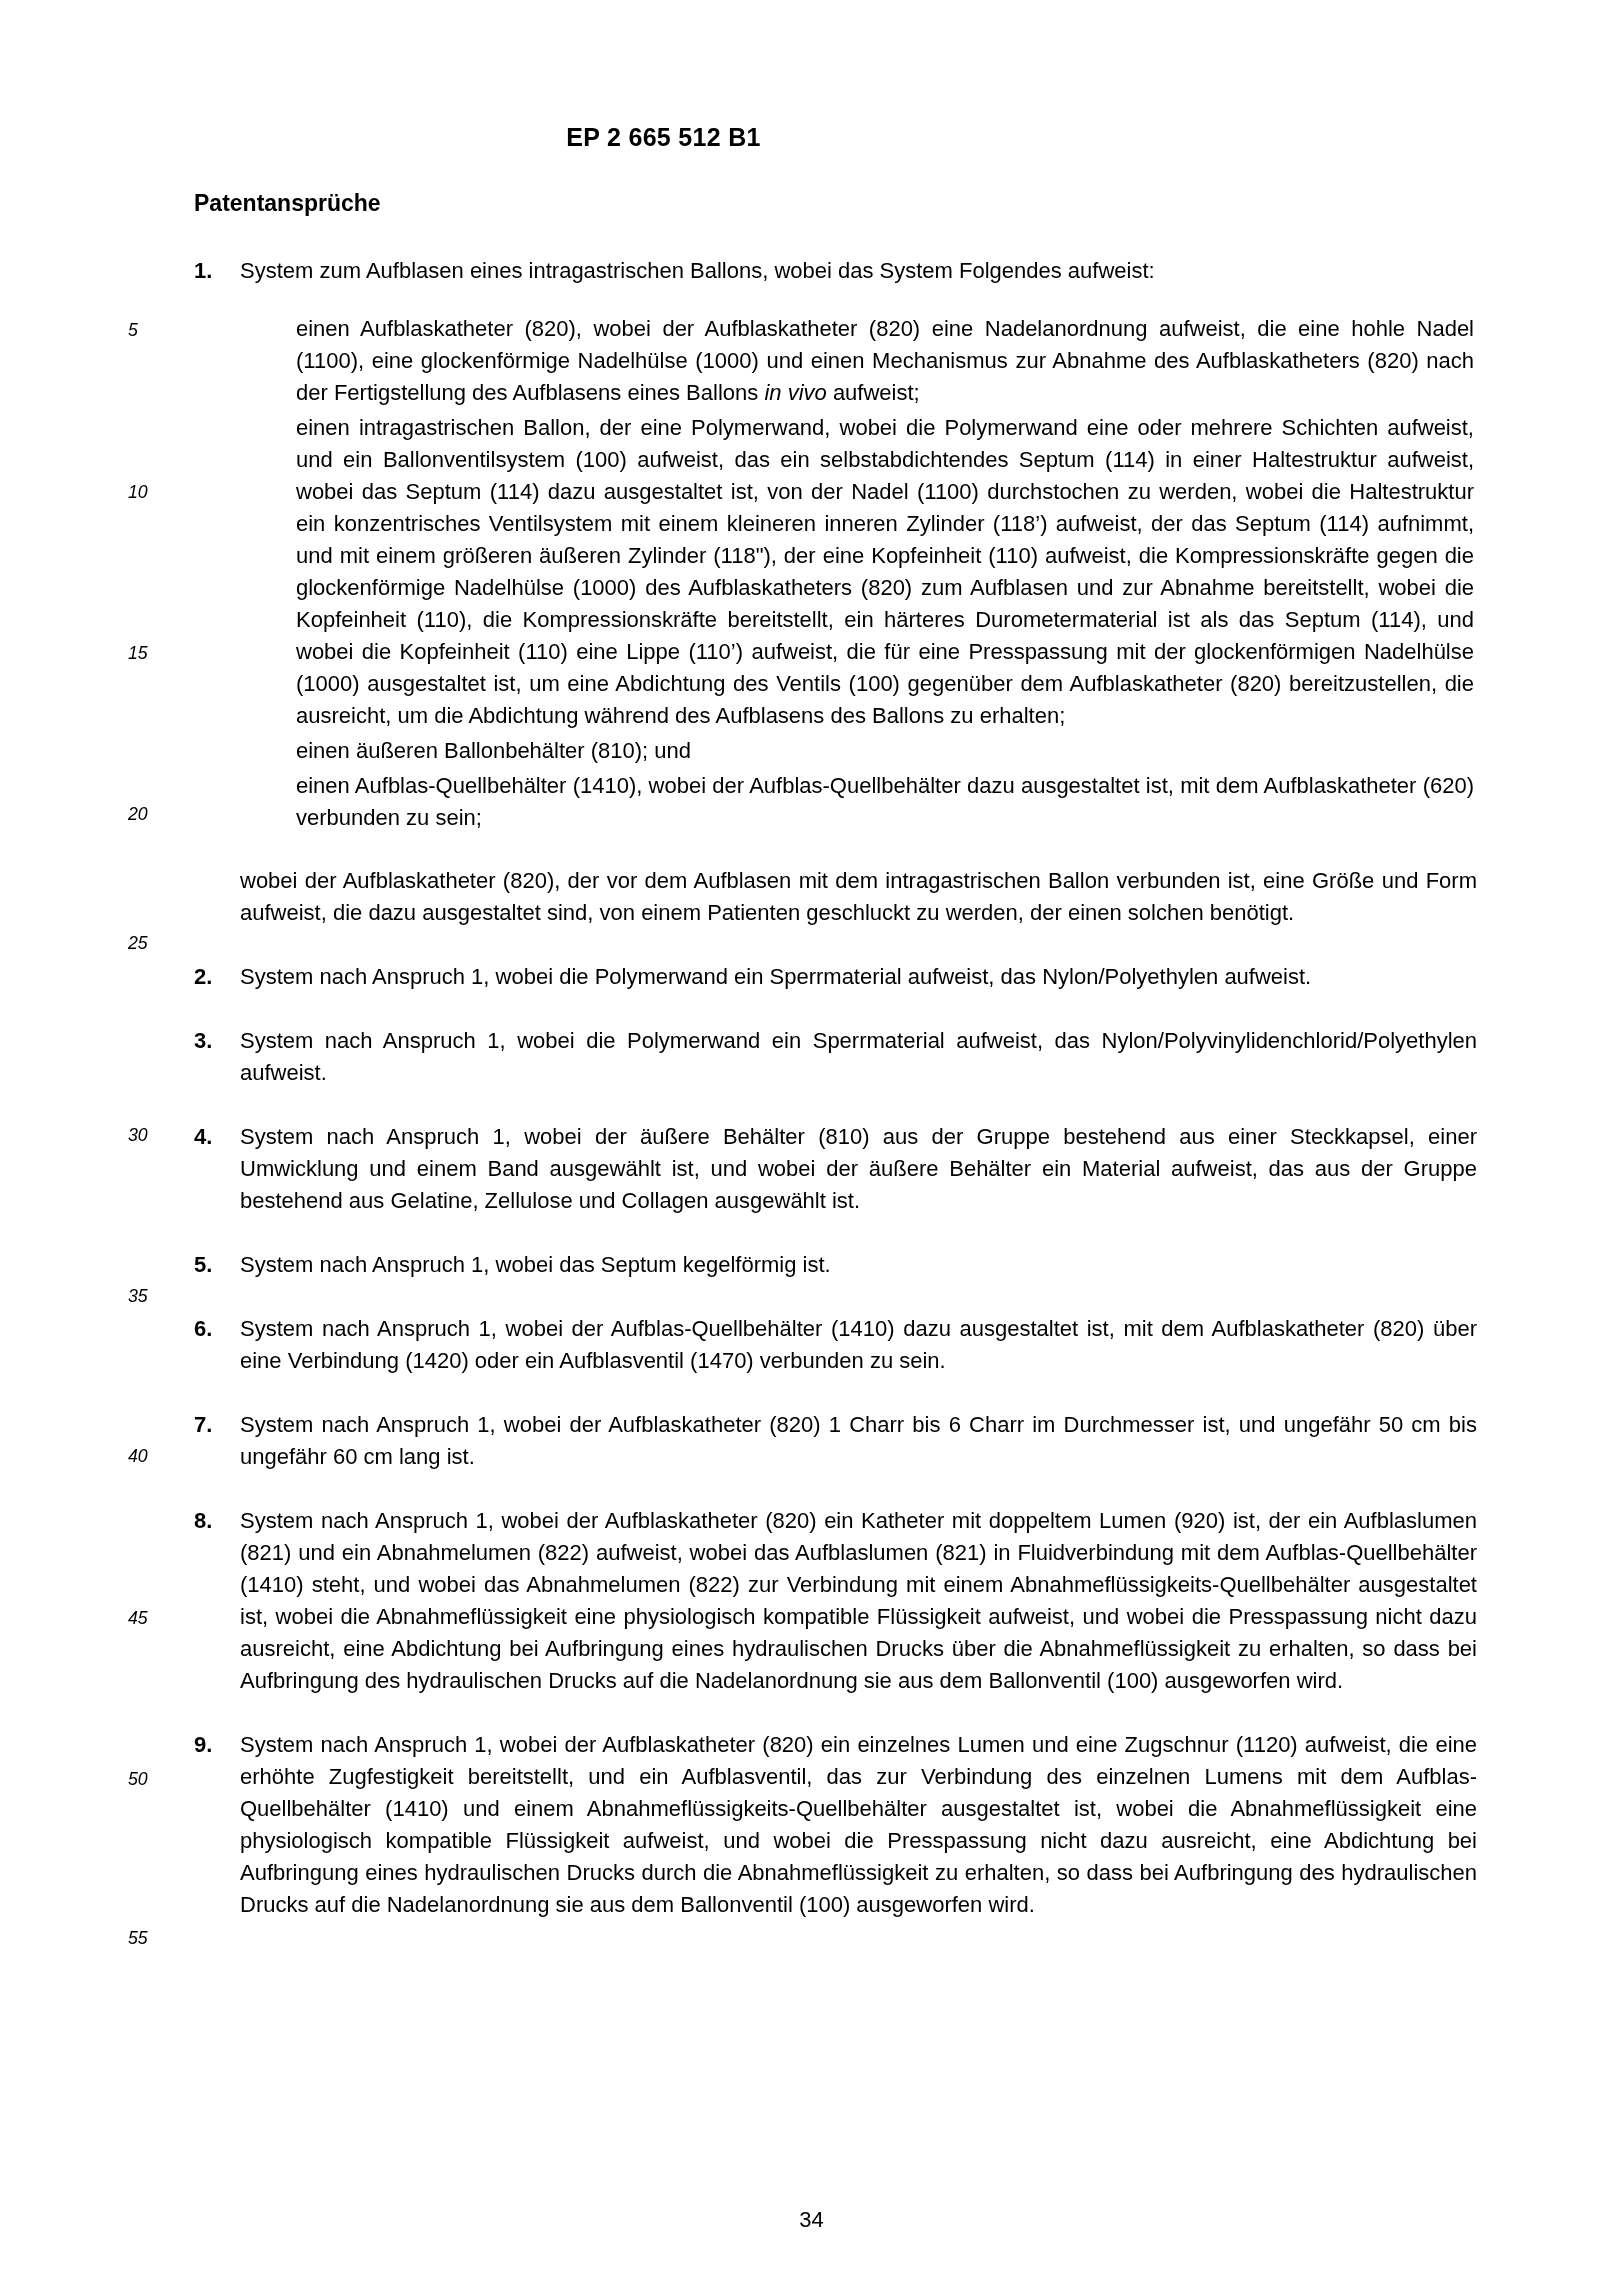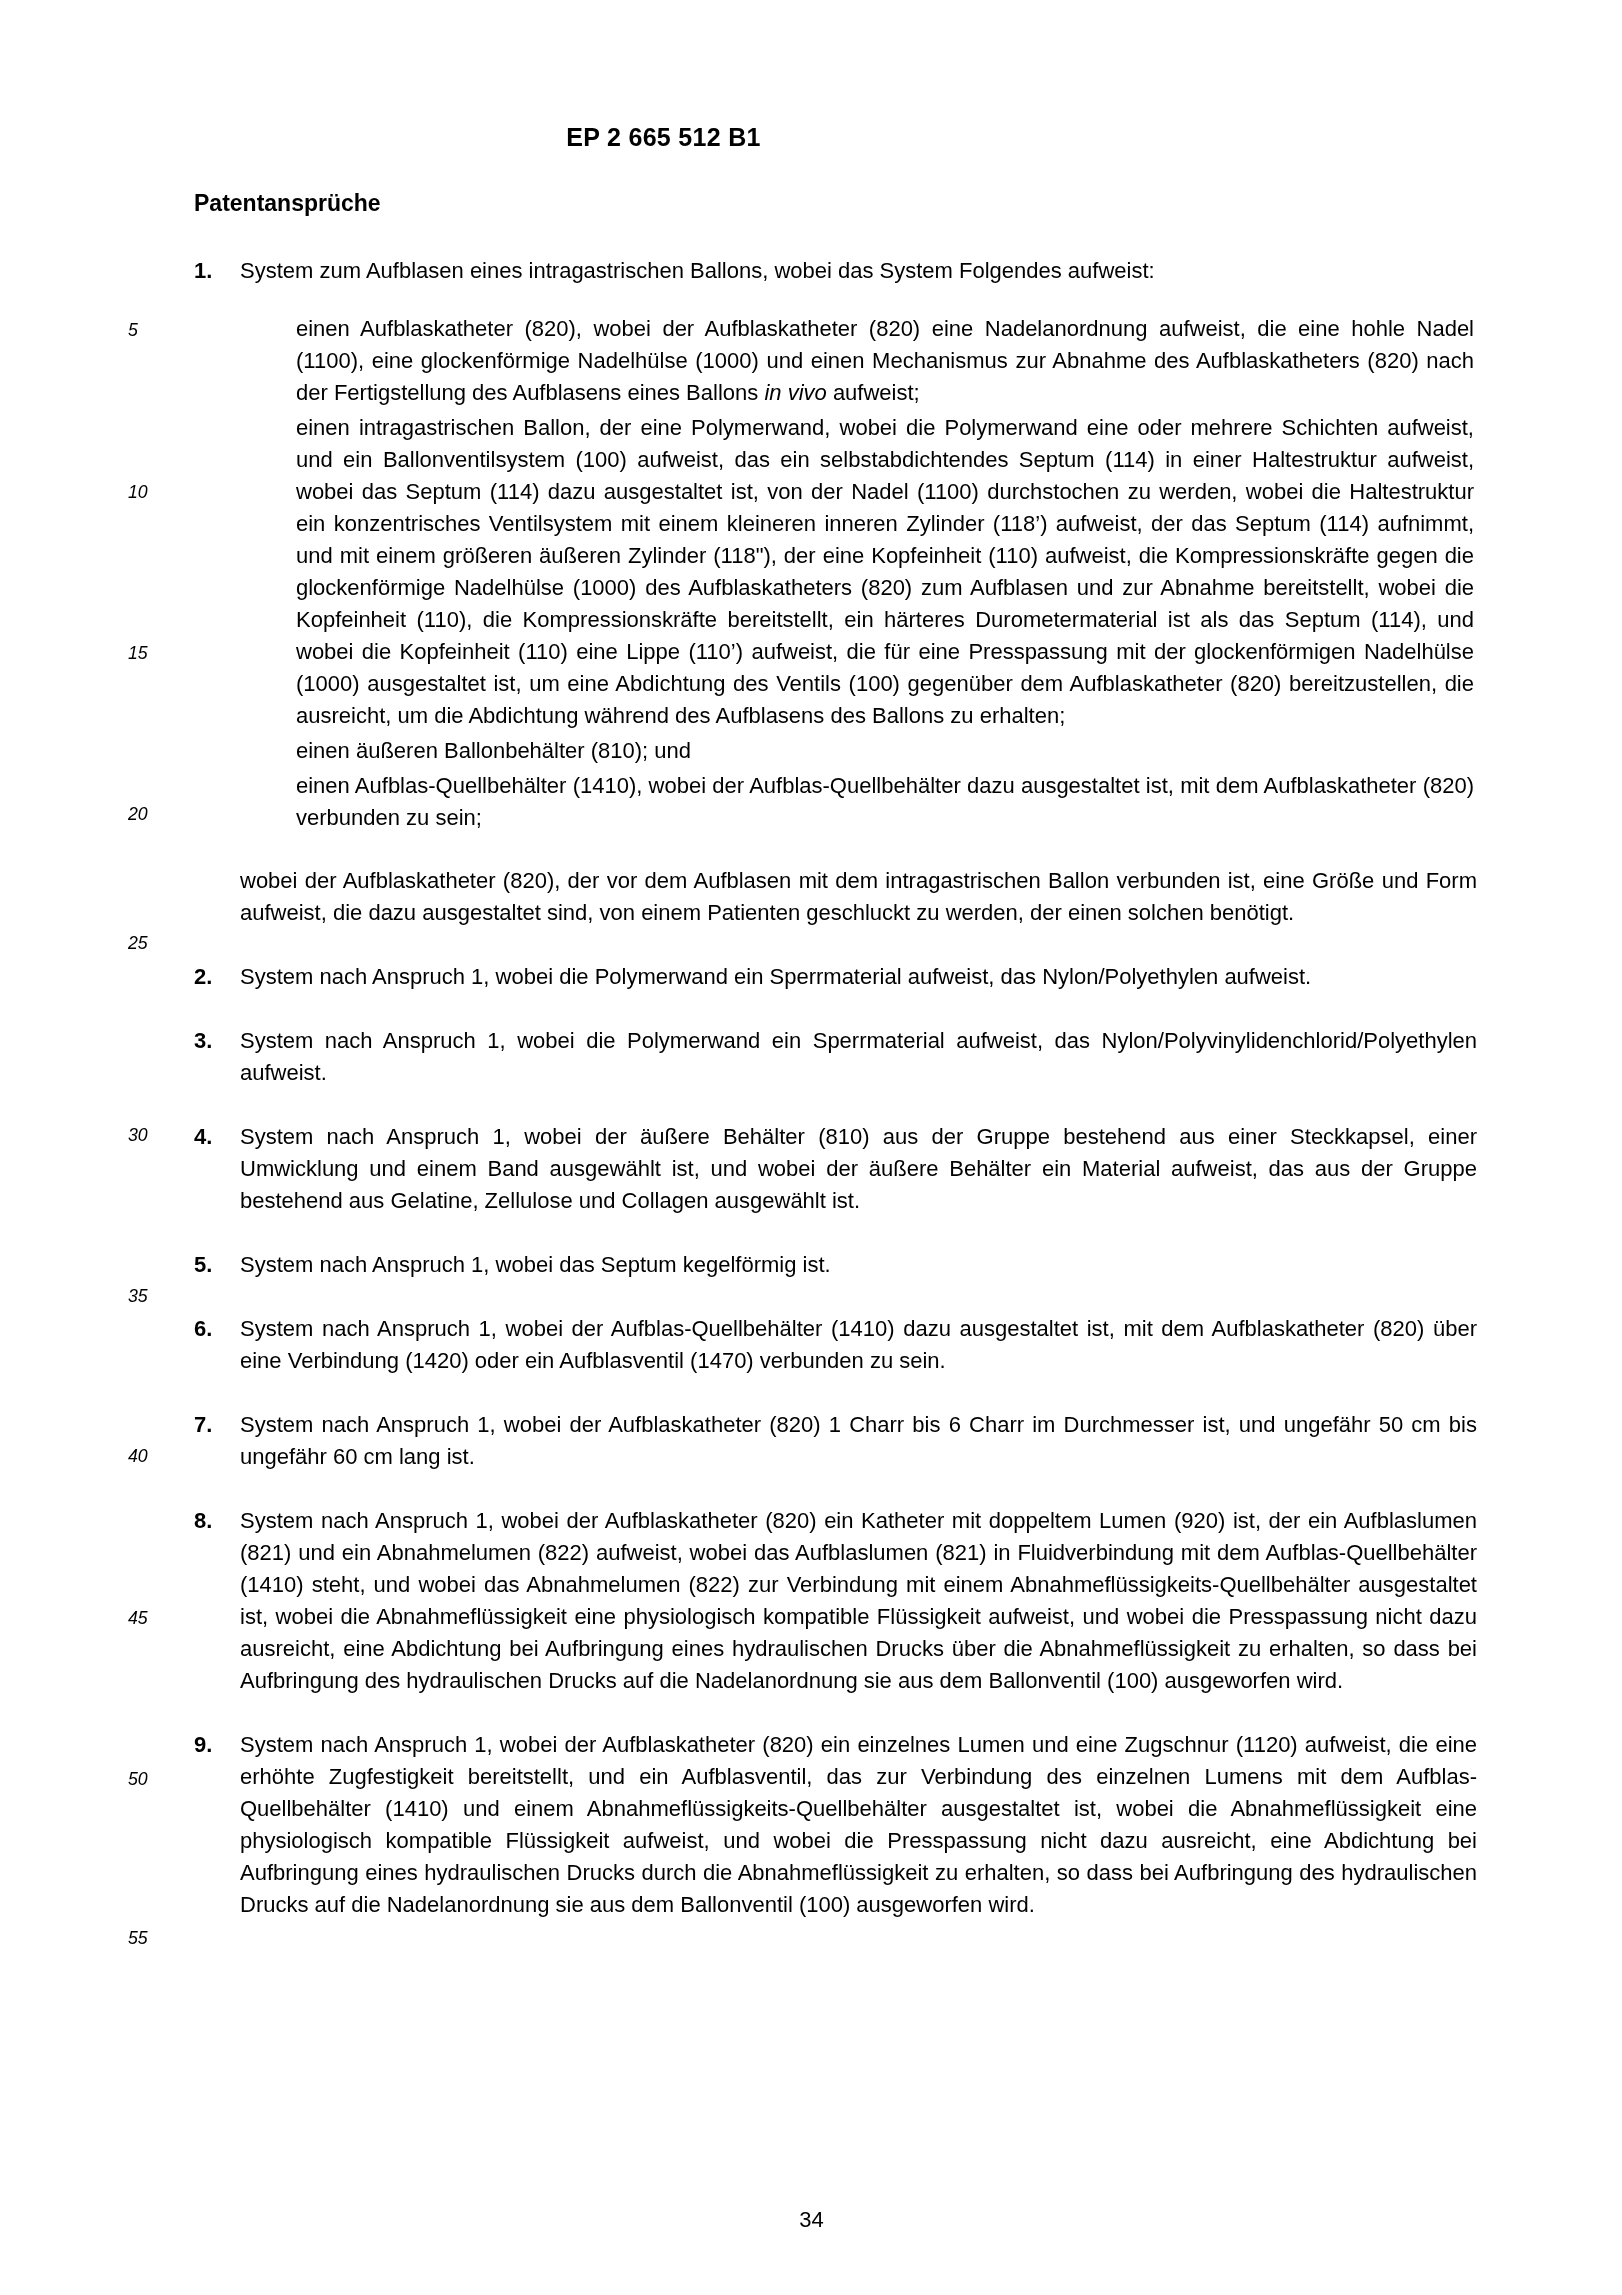--- a/index.html
+++ b/index.html
@@ -112,21 +112,21 @@
 
   <div>
     <div class="claim">
       <span class="claim-num">1.</span>
       <span class="claim-body">System zum Aufblasen eines intragastrischen Ballons, wobei das System Folgendes aufweist:</span>
     </div>
     <div class="sub-items" style="margin-left:99px">
       <p class="sub-item"><span>einen Aufblaskatheter (820), wobei der Aufblaskatheter (820) eine Nadelanordnung aufweist, die eine hohle Nadel (1100), eine glockenförmige Nadelhülse (1000) und einen Mechanismus zur Abnahme des Aufblaskatheters (820) nach der Fertigstellung des Aufblasens eines Ballons </span><em>in vivo</em><span> aufweist;</span></p>
       <p class="sub-item">einen intragastrischen Ballon, der eine Polymerwand, wobei die Polymerwand eine oder mehrere Schichten aufweist, und ein Ballonventilsystem (100) aufweist, das ein selbstabdichtendes Septum (114) in einer Haltestruktur aufweist, wobei das Septum (114) dazu ausgestaltet ist, von der Nadel (1100) durchstochen zu werden, wobei die Haltestruktur ein konzentrisches Ventilsystem mit einem kleineren inneren Zylinder (118’) aufweist, der das Septum (114) aufnimmt, und mit einem größeren äußeren Zylinder (118"), der eine Kopfeinheit (110) aufweist, die Kompressionskräfte gegen die glockenförmige Nadelhülse (1000) des Aufblaskatheters (820) zum Aufblasen und zur Abnahme bereitstellt, wobei die Kopfeinheit (110), die Kompressionskräfte bereitstellt, ein härteres Durometermaterial ist als das Septum (114), und wobei die Kopfeinheit (110) eine Lippe (110’) aufweist, die für eine Presspassung mit der glockenförmigen Nadelhülse (1000) ausgestaltet ist, um eine Abdichtung des Ventils (100) gegenüber dem Aufblaskatheter (820) bereitzustellen, die ausreicht, um die Abdichtung während des Aufblasens des Ballons zu erhalten;</p>
       <p class="sub-item">einen äußeren Ballonbehälter (810); und</p>
-      <p class="sub-item">einen Aufblas-Quellbehälter (1410), wobei der Aufblas-Quellbehälter dazu ausgestaltet ist, mit dem Aufblaskatheter (820) verbunden zu sein;</p>
+      <p class="sub-item">einen Aufblas-Quellbehälter (1410), wobei der Aufblas-Quellbehälter dazu ausgestaltet ist, mit dem Aufblaskatheter (620) verbunden zu sein;</p>
     </div>
     <p class="closing">wobei der Aufblaskatheter (820), der vor dem Aufblasen mit dem intragastrischen Ballon verbunden ist, eine Größe und Form aufweist, die dazu ausgestaltet sind, von einem Patienten geschluckt zu werden, der einen solchen benötigt.</p>
   </div>
 
   <div class="claim gap-claim">
     <span class="claim-num">2.</span>
     <span class="claim-body">System nach Anspruch 1, wobei die Polymerwand ein Sperrmaterial aufweist, das Nylon/Polyethylen aufweist.</span>
   </div>
 
   <div class="claim gap-claim">

